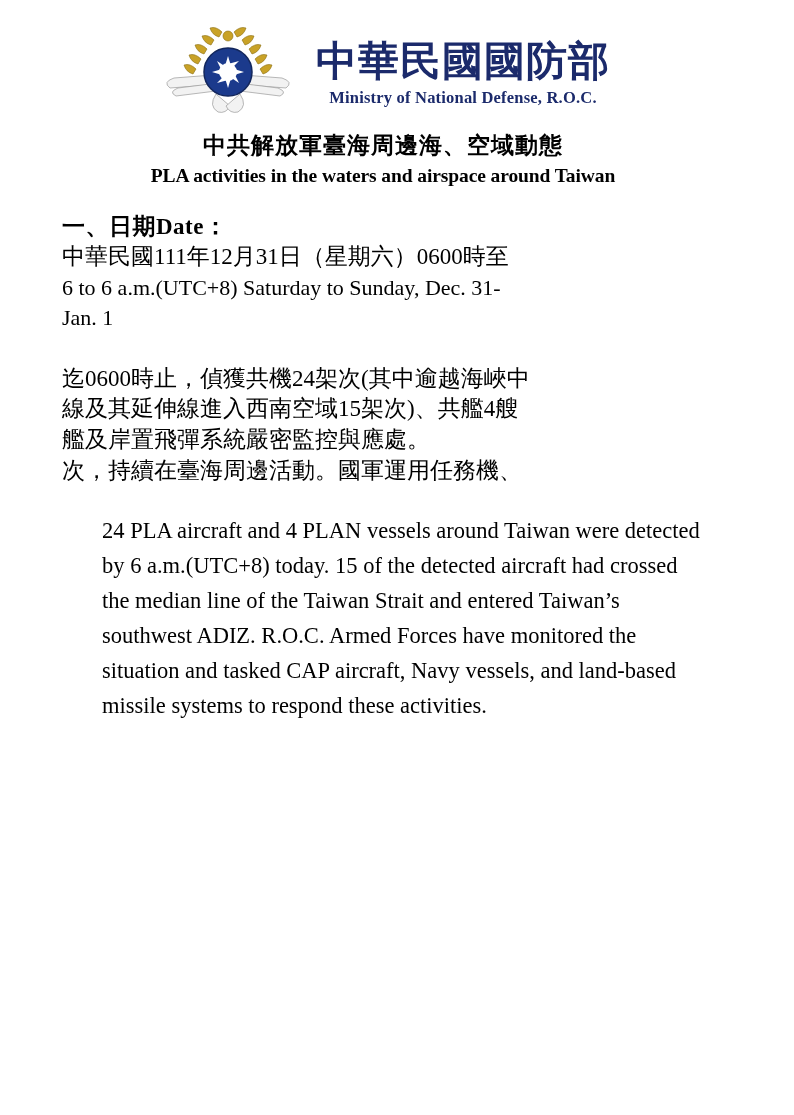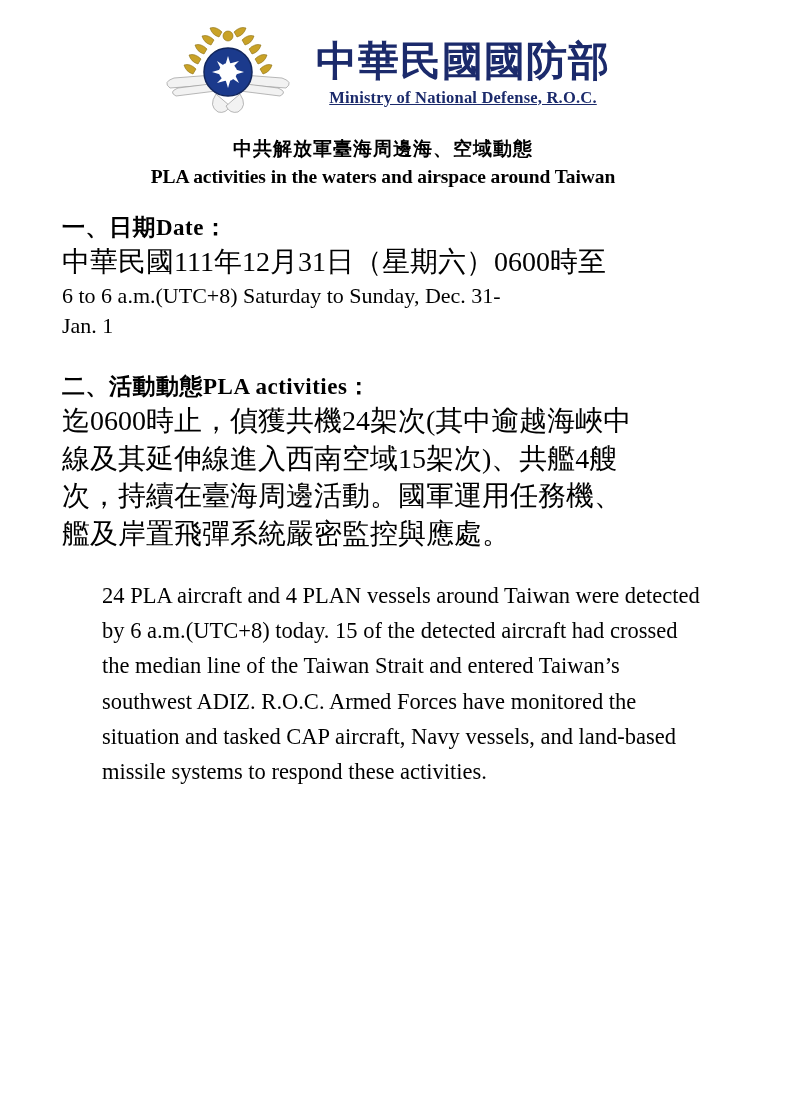--- a/index.html
+++ b/index.html
@@ -54,38 +54,37 @@
     line-height: 1.05;
     white-space: nowrap;
   }
   .en-title {
     font-size: 16.5px;
     font-weight: bold;
     color: #1b2a6b;
     margin-top: 4px;
     letter-spacing: 0.2px;
     white-space: nowrap;
-    text-decoration: underline;
   }
 
   
   .release {
     margin-top: 26px;
     text-align: center;
     font-size: 21px;
     line-height: 1.42;
   }
   .release .line1 { letter-spacing: 0.5px; }
   .release .line2 { letter-spacing: 0.2px; }
 
   
   .doc-title-cn {
-    margin-top: 14px;
+    margin-top: 8px;
     text-align: center;
-    font-size: 19px;
+    font-size: 23px;
     font-weight: bold;
     letter-spacing: 1px;
   }
   .doc-title-en {
     margin-top: 4px;
     text-align: center;
     font-size: 19.5px;
     font-weight: bold;
     letter-spacing: -0.1px;
   }
@@ -93,21 +92,21 @@
   
   .section {
     margin-top: 24px;
   }
   .section-head {
     font-size: 23px;
     font-weight: bold;
     letter-spacing: 0.5px;
   }
   .body-cn {
-    font-size: 28px;
+    font-size: 23px;
     line-height: 1.34;
     letter-spacing: 0px;
   }
   .body-en {
     font-size: 22px;
     line-height: 1.38;
   }
   .para-en {
     margin-top: 26px;
     font-size: 22.5px;
@@ -177,21 +176,20 @@
   <div class="doc-title-en">PLA activities in the waters and airspace around Taiwan</div>
 
   <div class="section">
     <p class="section-head">一、日期Date：</p>
     <p class="body-cn">中華民國111年12月31日（星期六）0600時至</p>
     <p class="body-en">6 to 6 a.m.(UTC+8) Saturday to Sunday, Dec. 31-</p>
     <p class="body-en">Jan. 1</p>
   </div>
 
   <div class="section s2">
-    <p class="section-head">二、活動動態PLA activities：</p>
     <p class="body-cn">迄0600時止，偵獲共機24架次(其中逾越海峽中</p>
     <p class="body-cn">線及其延伸線進入西南空域15架次)、共艦4艘</p>
+    <p class="body-cn">艦及岸置飛彈系統嚴密監控與應處。</p>
     <p class="body-cn">次，持續在臺海周邊活動。國軍運用任務機、</p>
-    <p class="body-cn">艦及岸置飛彈系統嚴密監控與應處。</p>
     <p class="para-en">24 PLA aircraft and 4 PLAN vessels around Taiwan were detected by 6 a.m.(UTC+8) today. 15 of the detected aircraft had crossed the median line of the Taiwan Strait and entered Taiwan’s southwest ADIZ. R.O.C. Armed Forces have monitored the situation and tasked CAP aircraft, Navy vessels, and land-based missile systems to respond these activities.</p>
   </div>
 
 </div>
 
 </body></html>

